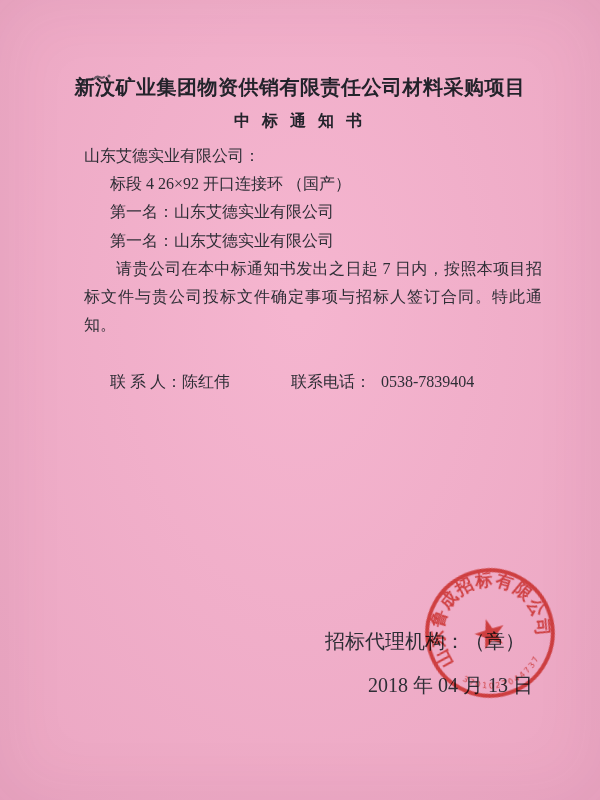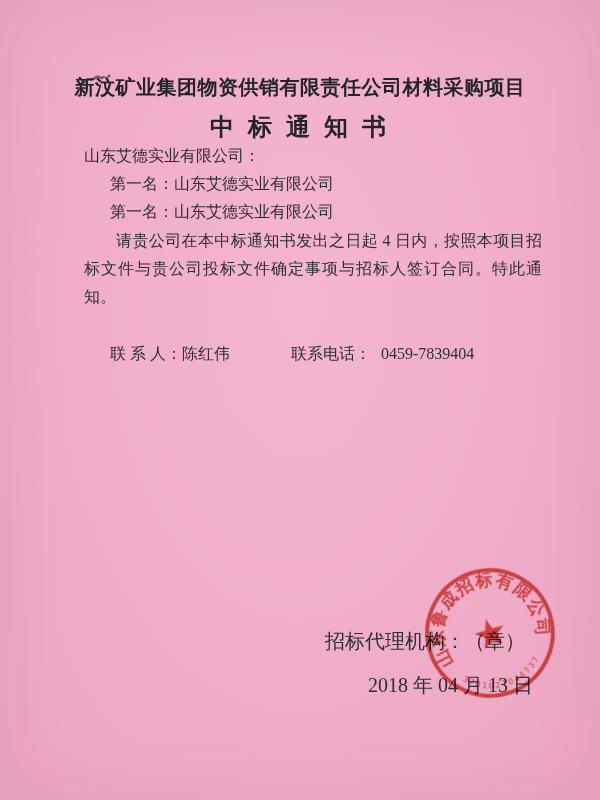--- a/index.html
+++ b/index.html
@@ -15,21 +15,21 @@
     box-shadow:inset 0 0 70px rgba(120,40,80,0.08);
     color:#2e2e36;
   }
   .title1{
     position:absolute;top:74px;left:0;width:600px;
     text-align:center;font-size:20px;font-weight:bold;
     letter-spacing:0.5px;color:#23232b;
   }
   .title2{
     position:absolute;top:111px;left:0;width:600px;
-    text-align:center;font-size:24px;font-weight:bold;
+    text-align:center;font-size:16px;font-weight:bold;
     letter-spacing:4px;color:#23232b;
   }
   .bodytext{
     position:absolute;left:84px;top:142px;width:458px;
     font-size:16px;line-height:28.2px;
   }
   .bodytext p{margin:0;text-align:justify;}
   .addressee{text-align:center;}
   .para-intro{text-indent:2em;margin-top:11px !important;}
   .award-line{padding-left:26px;}
@@ -61,25 +61,26 @@
   <svg class="ink-mark" viewBox="0 0 32 18">
     <path d="M2,13 C6,5 9,13 13,8 C16,4 19,10 22,7" fill="none" stroke="#3a3a42" stroke-width="2.2" stroke-linecap="round"></path>
     <circle cx="27" cy="6" r="1.6" fill="#3a3a42"></circle>
   </svg>
 
   <div class="title1">新汶矿业集团物资供销有限责任公司材料采购项目</div>
   <div class="title2">中 标 通 知 书</div>
 
   <div class="bodytext">
     <p class="addressee">山东艾德实业有限公司：</p>
+    <div class="award-line">标段 4 26×92 开口连接环 （国产）</div>
     <div class="award-line">第一名：山东艾德实业有限公司</div>
     <div class="award-line">第一名：山东艾德实业有限公司</div>
-    <p class="para-close">请贵公司在本中标通知书发出之日起 4 日内，按照本项目招标文件与贵公司投标文件确定事项与招标人签订合同。特此通知。</p>
+    <p class="para-close">请贵公司在本中标通知书发出之日起 7 日内，按照本项目招标文件与贵公司投标文件确定事项与招标人签订合同。特此通知。</p>
     <p class="contact-line">
-      <span>联 系 人：</span><span>陈红伟</span><span class="gap1">联系电话：</span><span class="gap2">0459-7839404</span>
+      <span>联 系 人：</span><span>陈红伟</span><span class="gap1">联系电话：</span><span class="gap2">0538-7839404</span>
     </p>
   </div>
 
   <div class="signature">
     <div>招标代理机构：（章）</div>
     <div class="sig-date">2018 年 04 月 13 日</div>
   </div>
 
   <div class="seal-wrap">
     <svg viewBox="0 0 200 200">

